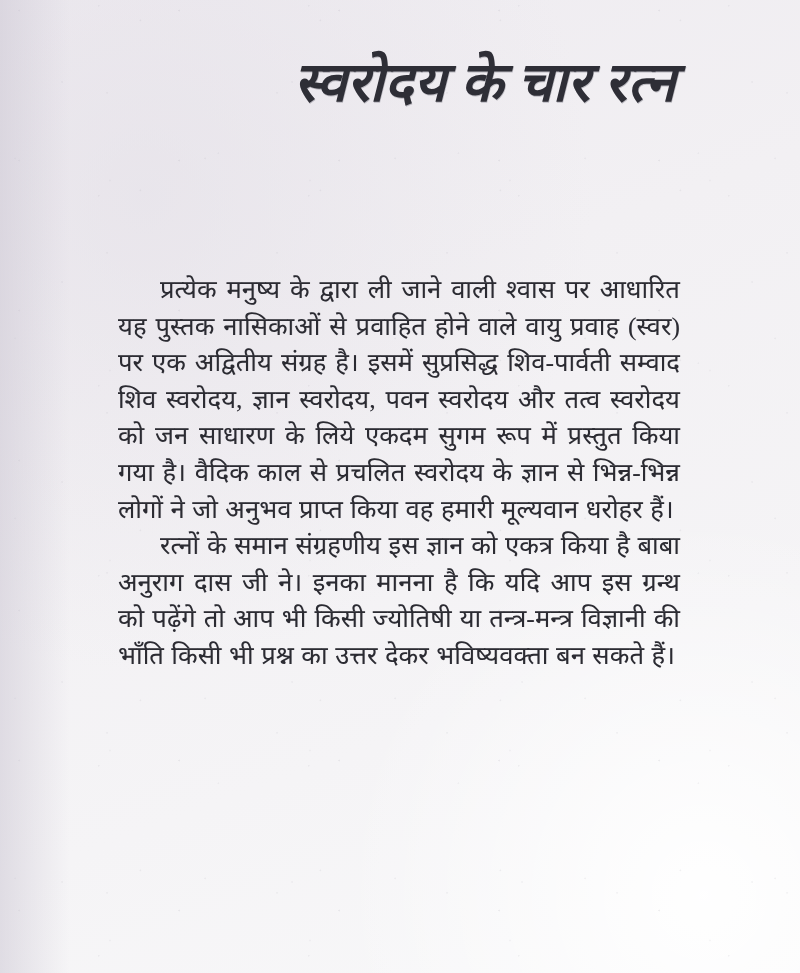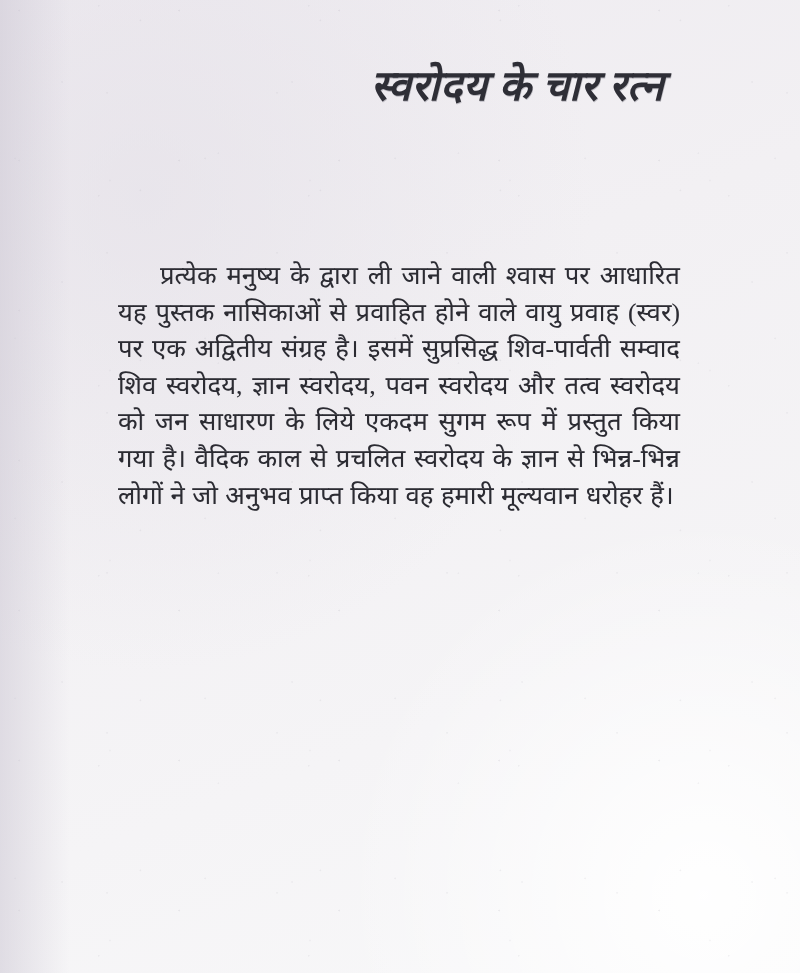--- a/index.html
+++ b/index.html
@@ -56,36 +56,36 @@
 
   
   .title-block {
     position: absolute;
     top: 42px;
     left: 118px;
     width: 562px;
     text-align: right;
   }
   .book-title {
-    margin: 16px;
+    margin: 4px;
     font-family: "Liberation Serif", "DejaVu Serif", serif;
-    font-size: 42px;
+    font-size: 55px;
     line-height: 1.35;
     font-weight: 700;
     font-style: italic;
     letter-spacing: 0.5px;
     color: #2e2e36;
     white-space: nowrap;
     text-shadow: 0.5px 0.5px 0 rgba(70,70,82,0.30);
   }
 
   
   .body-copy {
     position: absolute;
-    top: 258px;
+    top: 272px;
     left: 118px;
     width: 562px;
   }
   .para {
     margin: 0;
     text-indent: 42px;
     text-align: justify;
     color: #2b2b32;
     font-family: "Liberation Serif", "DejaVu Serif", serif;
     font-size: 25.5px;
@@ -105,15 +105,16 @@
 
   <div class="grain"></div>
   <div class="gutter-shade"></div>
 
   <div class="title-block">
     <h1 class="book-title">स्वरोदय के चार रत्न</h1>
   </div>
 
   <div class="body-copy">
     <p class="para">प्रत्येक मनुष्य के द्वारा ली जाने वाली श्वास पर आधारित यह पुस्तक नासिकाओं से प्रवाहित होने वाले वायु प्रवाह (स्वर) पर एक अद्वितीय संग्रह है। इसमें सुप्रसिद्ध शिव-पार्वती सम्वाद शिव स्वरोदय, ज्ञान स्वरोदय, पवन स्वरोदय और तत्व स्वरोदय को जन साधारण के लिये एकदम सुगम रूप में प्रस्तुत किया गया है। वैदिक काल से प्रचलित स्वरोदय के ज्ञान से भिन्न-भिन्न लोगों ने जो अनुभव प्राप्त किया वह हमारी मूल्यवान धरोहर हैं।</p>
+    <p class="para">रत्नों के समान संग्रहणीय इस ज्ञान को एकत्र किया है बाबा अनुराग दास जी ने। इनका मानना है कि यदि आप इस ग्रन्थ को पढ़ेंगे तो आप भी किसी ज्योतिषी या तन्त्र-मन्त्र विज्ञानी की भाँति किसी भी प्रश्न का उत्तर देकर भविष्यवक्ता बन सकते हैं।</p>
   </div>
 
 </div>
 
 </body></html>

